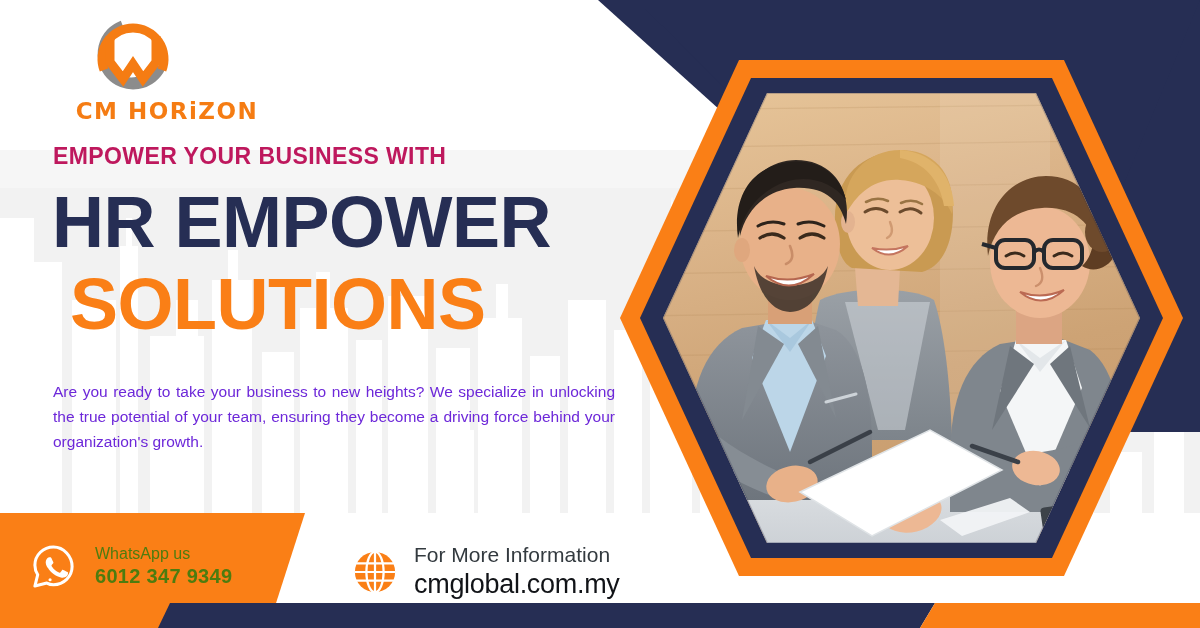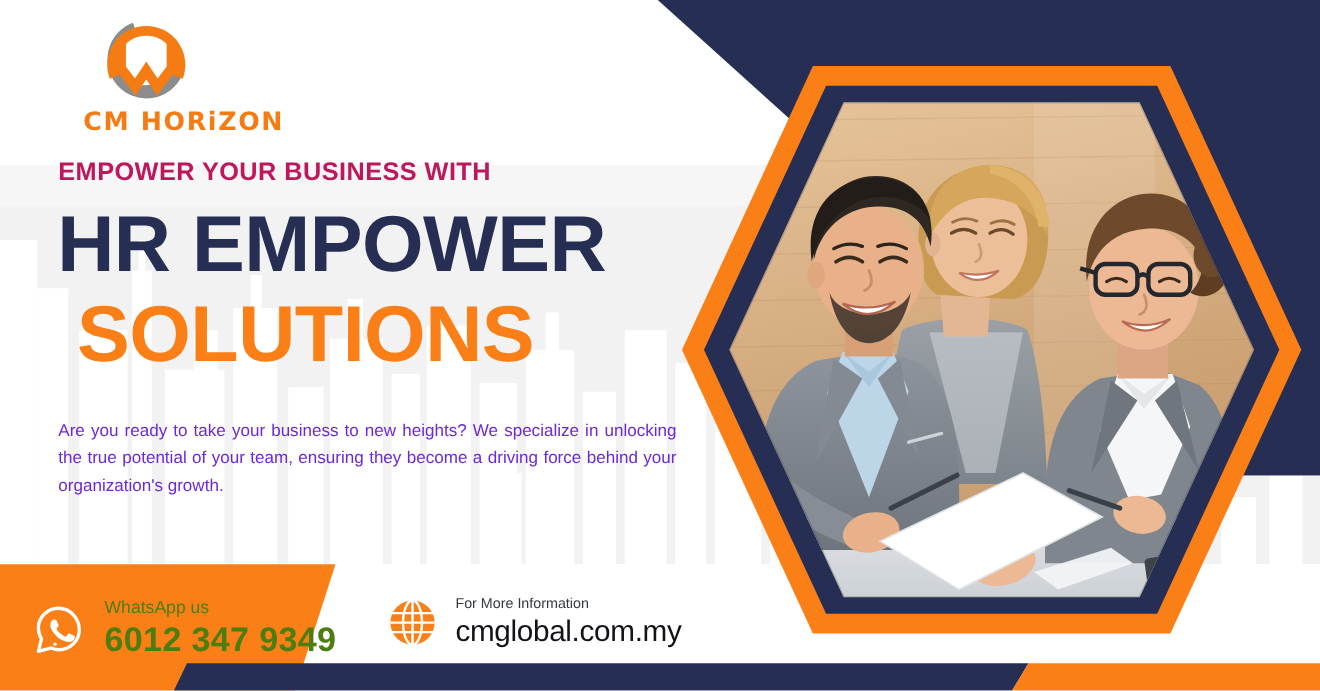--- a/index.html
+++ b/index.html
@@ -57,28 +57,28 @@
   }
 
   
   #footer-whatsapp {
     position:absolute; left:30px; top:543px;
     display:flex; align-items:center; gap:18px;
   }
   #whatsapp-icon { width:47px; height:47px; flex:0 0 auto; }
   .wa-text { color:#4d7c0f; }
   .wa-label { font-size:16px; font-weight:400; line-height:1.25; }
-  .wa-number { font-size:31px; font-weight:bold; line-height:1.25; letter-spacing:0.3px; }
+  .wa-number { font-size:20px; font-weight:bold; line-height:1.25; letter-spacing:0.3px; }
 
   #footer-web {
     position:absolute; left:352px; top:541px;
     display:flex; align-items:center; gap:16px;
   }
   #globe-icon { width:46px; height:46px; flex:0 0 auto; }
-  .web-label { font-size:13px; color:#333a3f; line-height:1.3; }
+  .web-label { font-size:21px; color:#333a3f; line-height:1.3; }
   .web-url { font-size:27px; font-weight:normal; color:#111317; line-height:1.25; letter-spacing:-0.3px; }
 </style>
 </head>
 <body>
 
 <div id="banner">
 
   <svg class="bg-svg" viewBox="0 0 1200 628" preserveAspectRatio="none">
     <defs>
       <clipPath id="hex-photo-clip">

